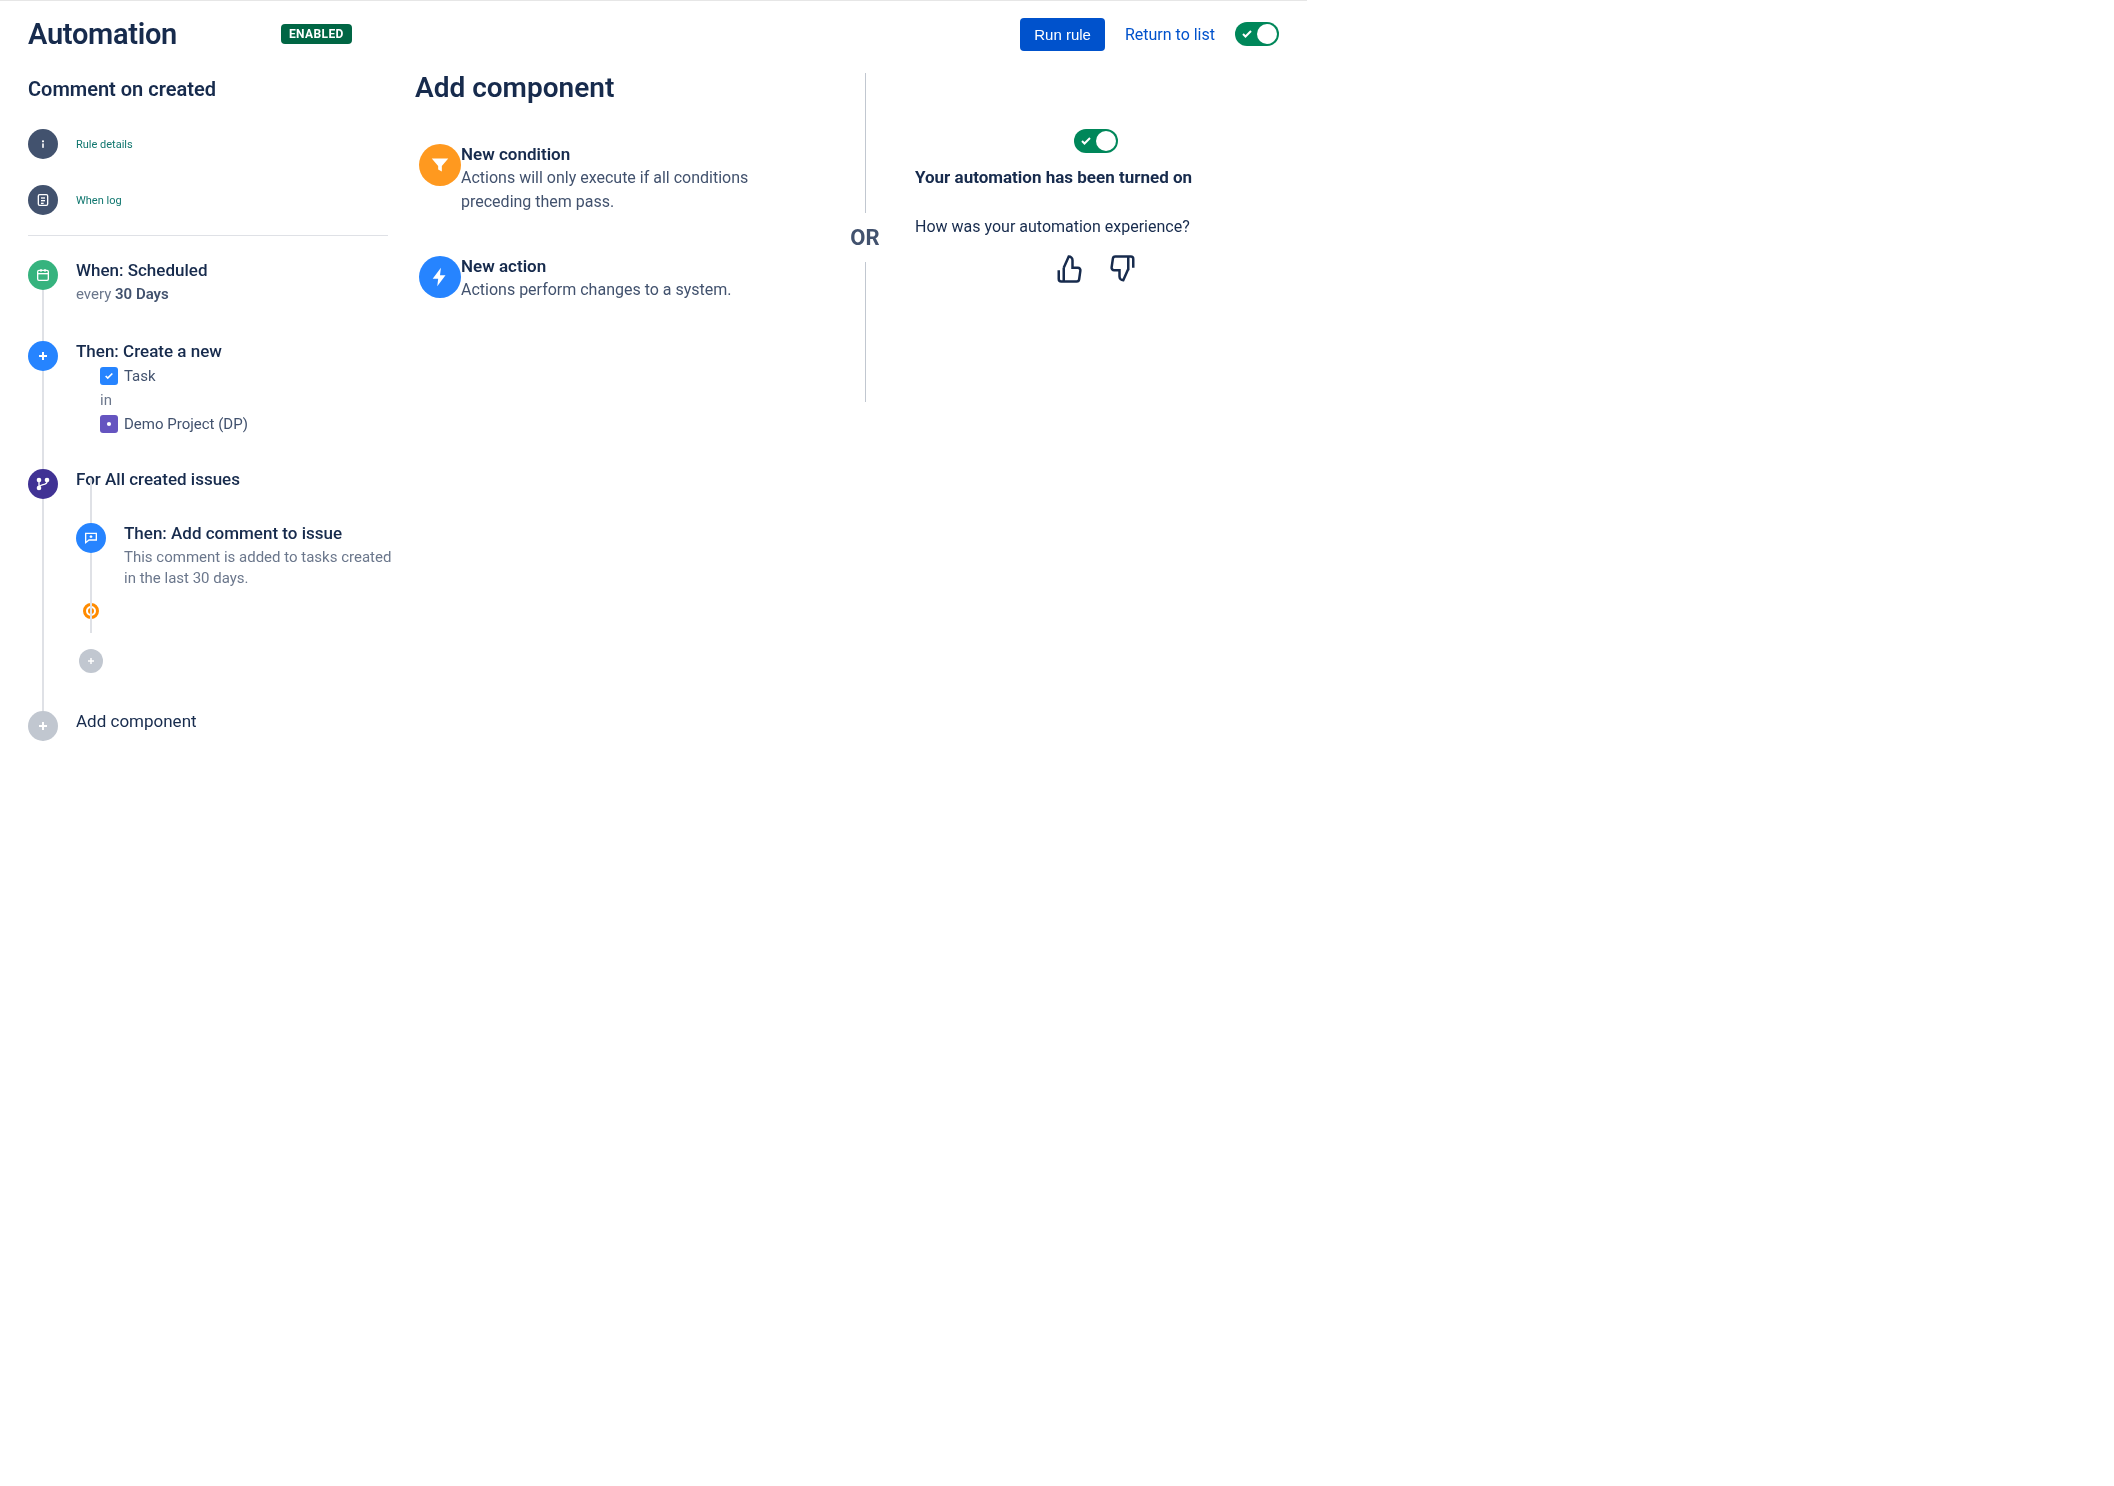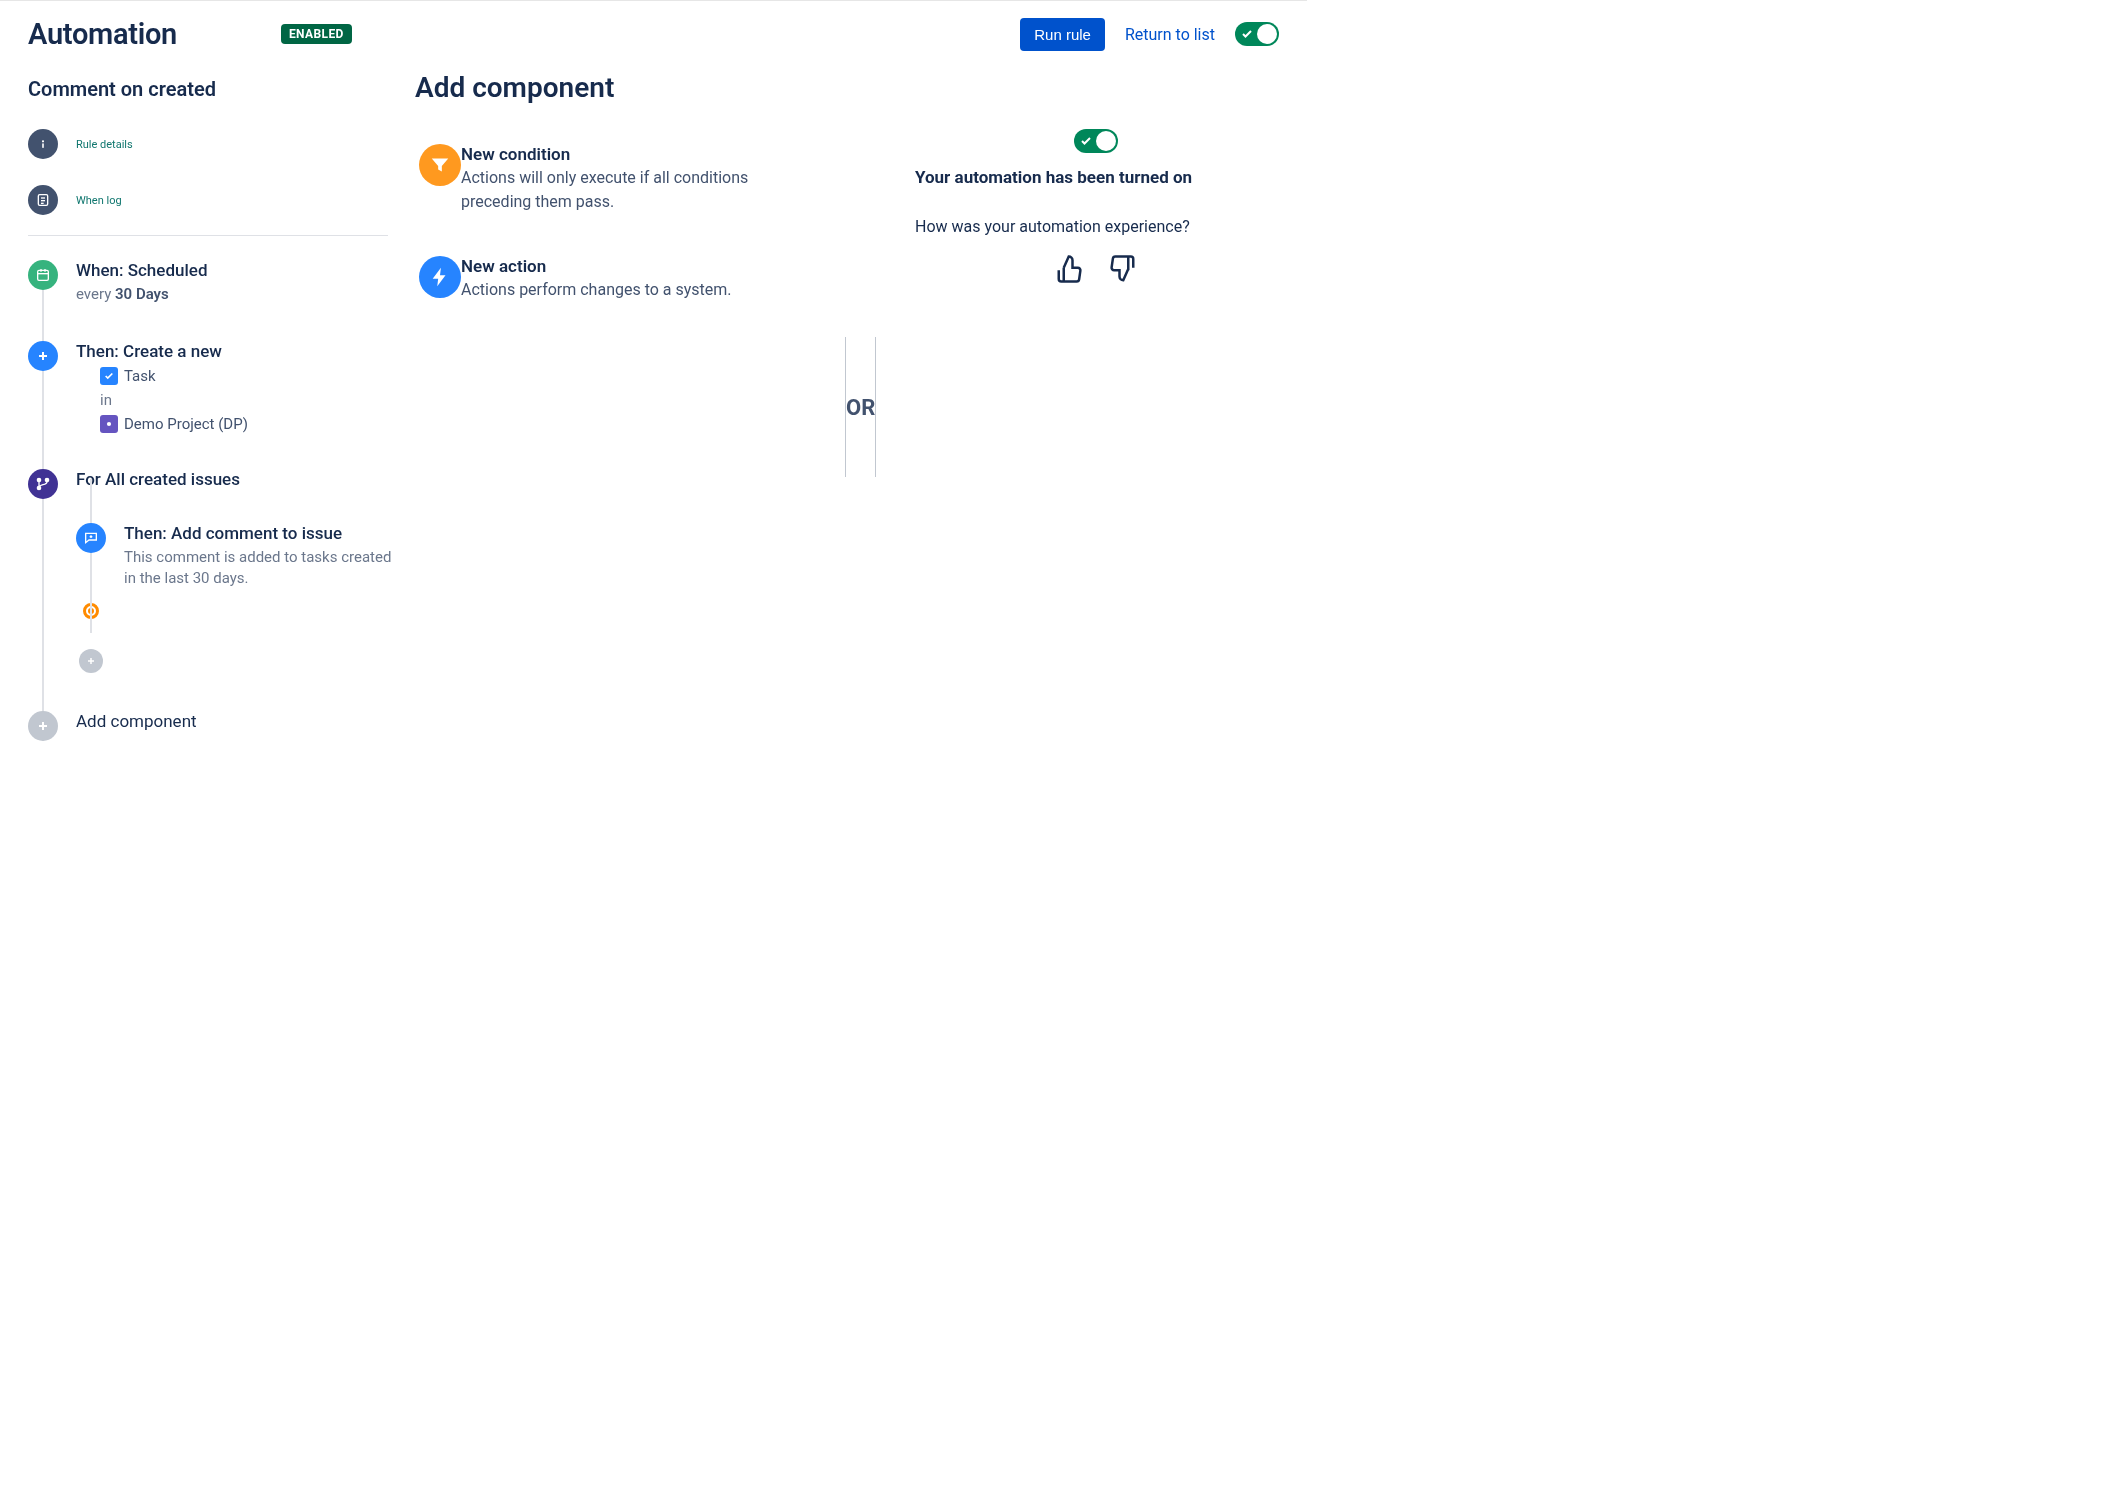--- a/index.html
+++ b/index.html
@@ -152,21 +152,21 @@
     display: flex; align-items: center; justify-content: center;
     color: #fff; flex-shrink: 0;
   }
   .comp-cond { background: #FF991F; }
   .comp-action { background: #2684FF; }
   .comp-body .t { font-size: 17px; font-weight: 600; color: #172B4D; margin-bottom: 2px; }
   .comp-body .d { font-size: 16px; color: #42526E; line-height: 1.5; }
 
   
   .or-col {
-    display: flex; flex-direction: row; align-items: center;
+    display: flex; flex-direction: column; align-items: center;
     padding: 10px 10px 0 10px;
     width: 60px;
   }
   .or-line { width: 1px; background: #C1C7D0; height: 140px; }
   .or-text { font-size: 22px; font-weight: 700; color: #42526E; margin: 12px 0; }
   .or-line2 { width: 1px; background: #C1C7D0; height: 140px; }
 
   
   .right {
     flex: 1;

